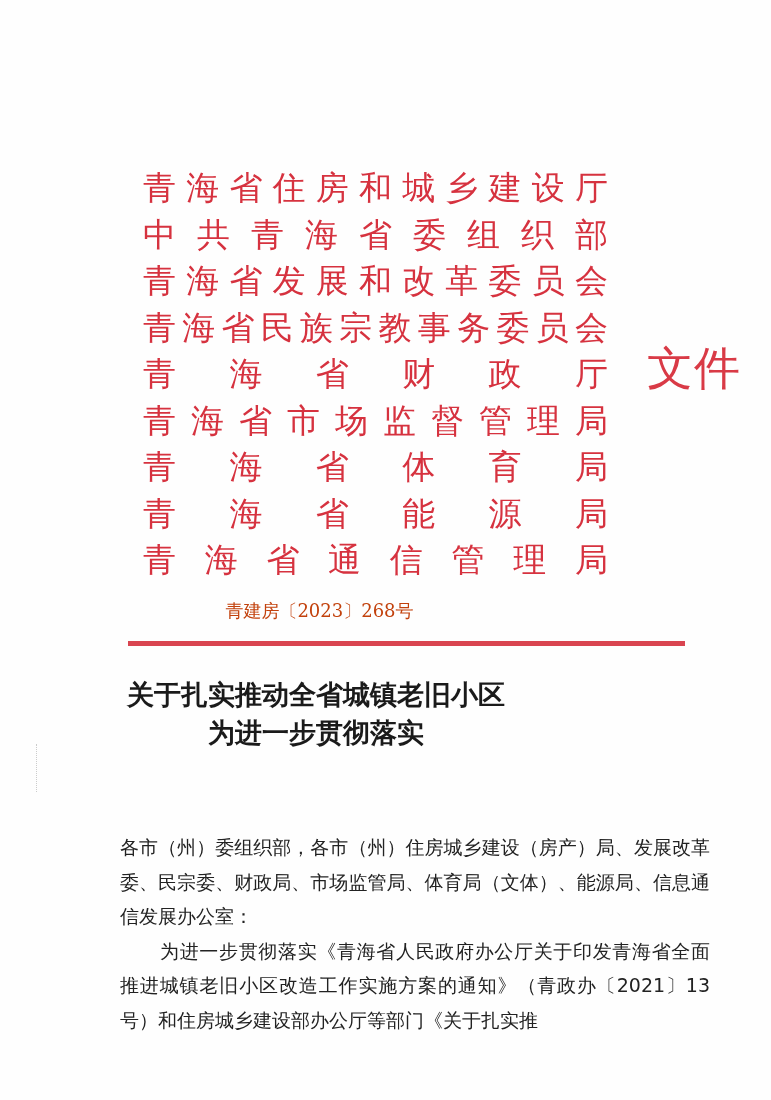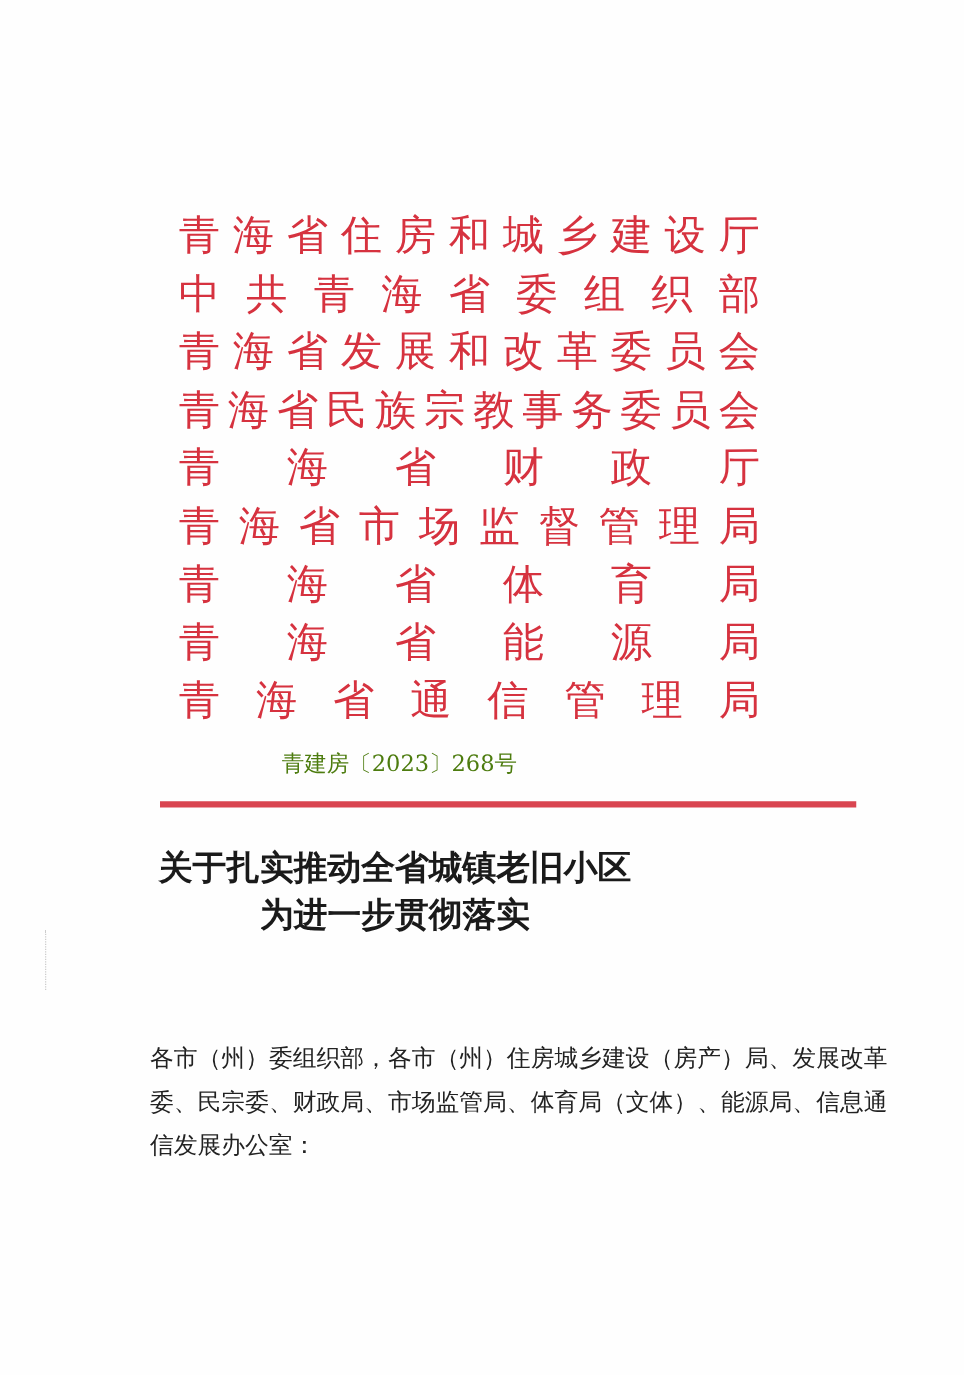--- a/index.html
+++ b/index.html
@@ -22,21 +22,21 @@
 
   .wenjian {
     position: absolute; left: 647px; top: 340px;
     color: #d93a46; font-size: 46px; line-height: 56px;
     font-family: "DejaVu Sans", sans-serif;
     letter-spacing: 1px;
   }
 
   .doc-number {
     position: absolute; left: 0; width: 639px; top: 599px;
-    text-align: center; color: #4d7c0f;
+    text-align: center; color: #c2410c;
     font-family: "DejaVu Serif", serif; font-size: 18px;
   }
 
   .red-rule {
     position: absolute; left: 128px; top: 641px; width: 557px; height: 5px;
     background: #d94550;
   }
 
   .title {
     position: absolute; left: 0; width: 632px; top: 676px;
@@ -158,29 +158,31 @@
         <span>海</span>
         <span>省</span>
         <span>通</span>
         <span>信</span>
         <span>管</span>
         <span>理</span>
         <span>局</span>
       </div>
     </div>
 
+  <div class="wenjian">文件</div>
 
   <div class="doc-number">青建房〔2023〕268号</div>
 
   <div class="red-rule"></div>
 
   <div class="title">
     <div>关于扎实推动全省城镇老旧小区</div>
     <div>为进一步贯彻落实</div>
   </div>
 
   <div class="margin-mark"></div>
 
   <div class="body-text">
     <p>各市（州）委组织部，各市（州）住房城乡建设（房产）局、发展改革委、民宗委、财政局、市场监管局、体育局（文体）、能源局、信息通信发展办公室：</p>
+    <p class="indent">为进一步贯彻落实《青海省人民政府办公厅关于印发青海省全面推进城镇老旧小区改造工作实施方案的通知》（青政办〔2021〕13号）和住房城乡建设部办公厅等部门《关于扎实推</p>
   </div>
 
 </div>
 
 </body></html>

